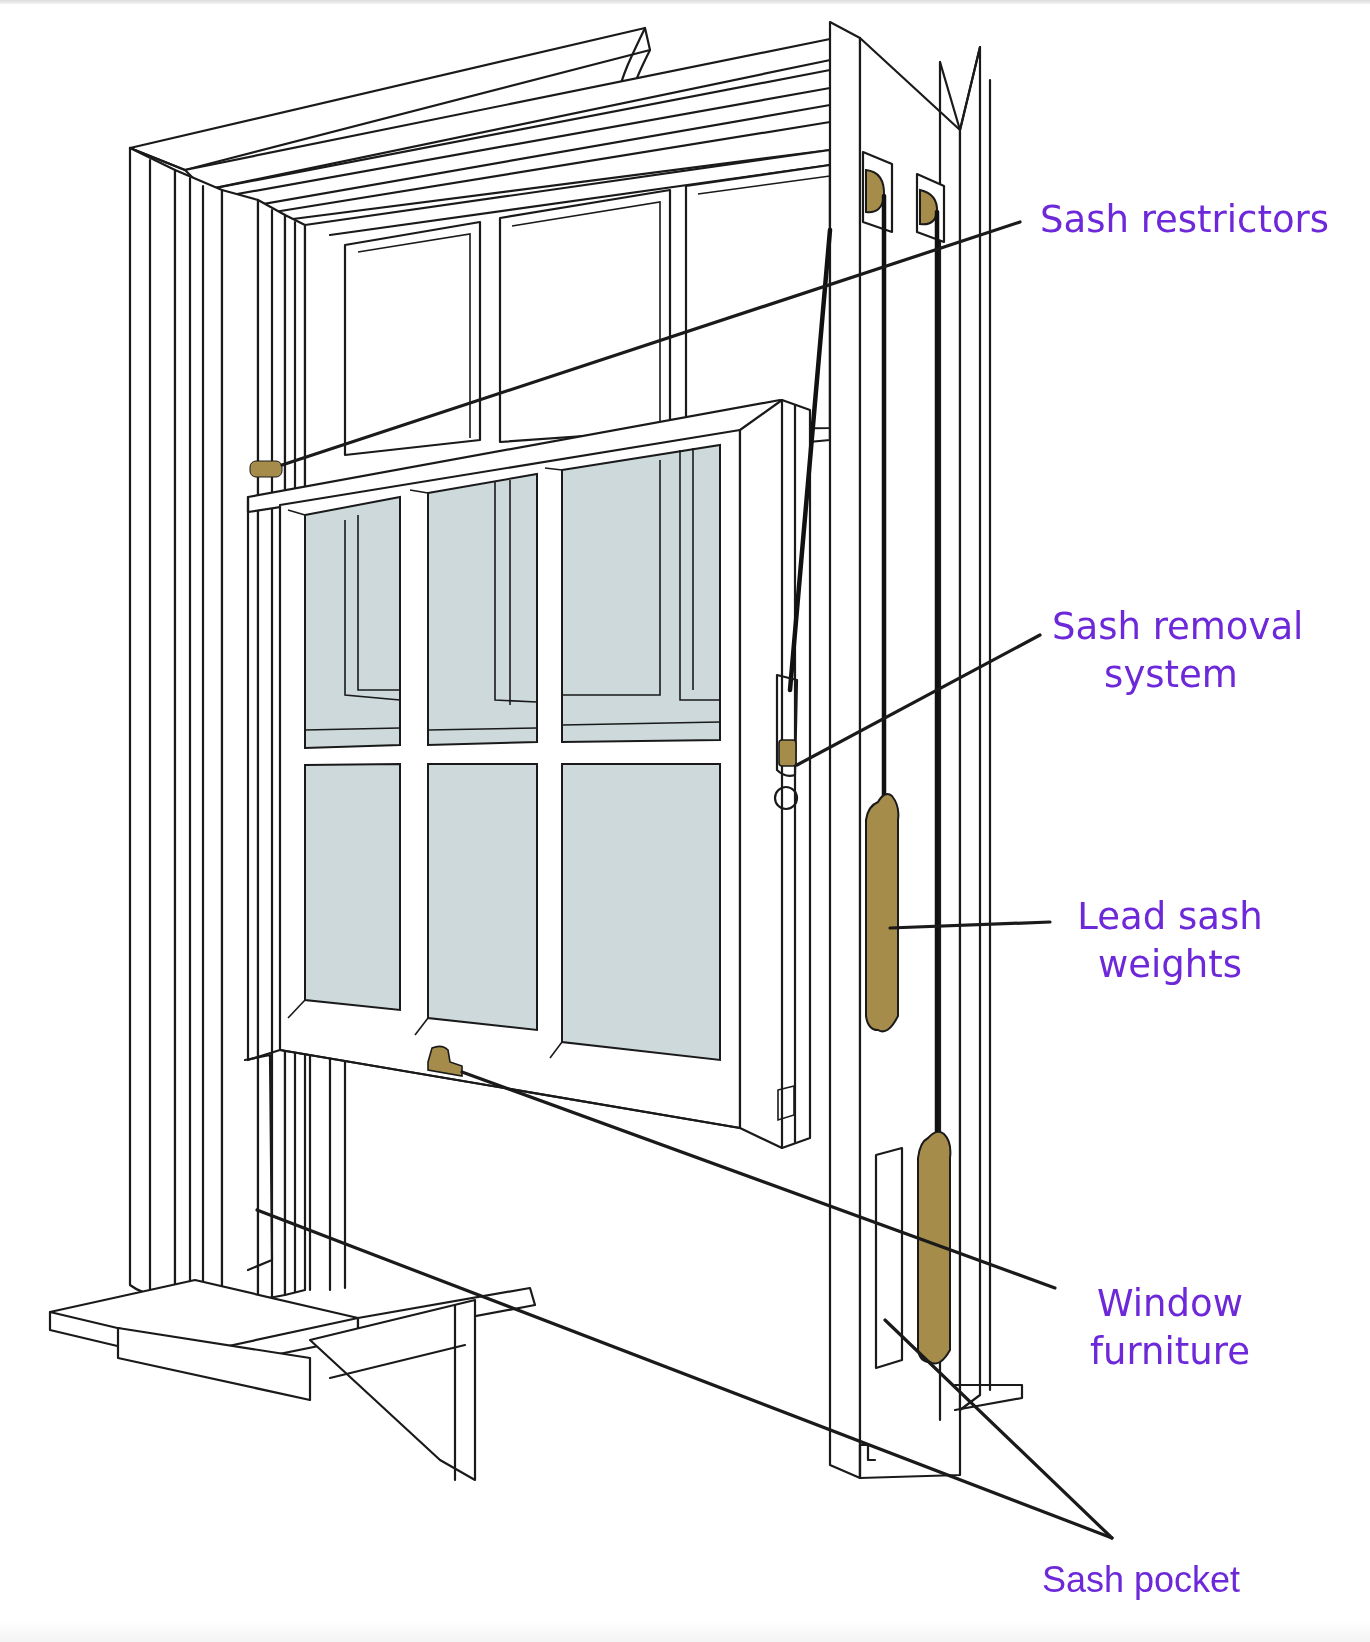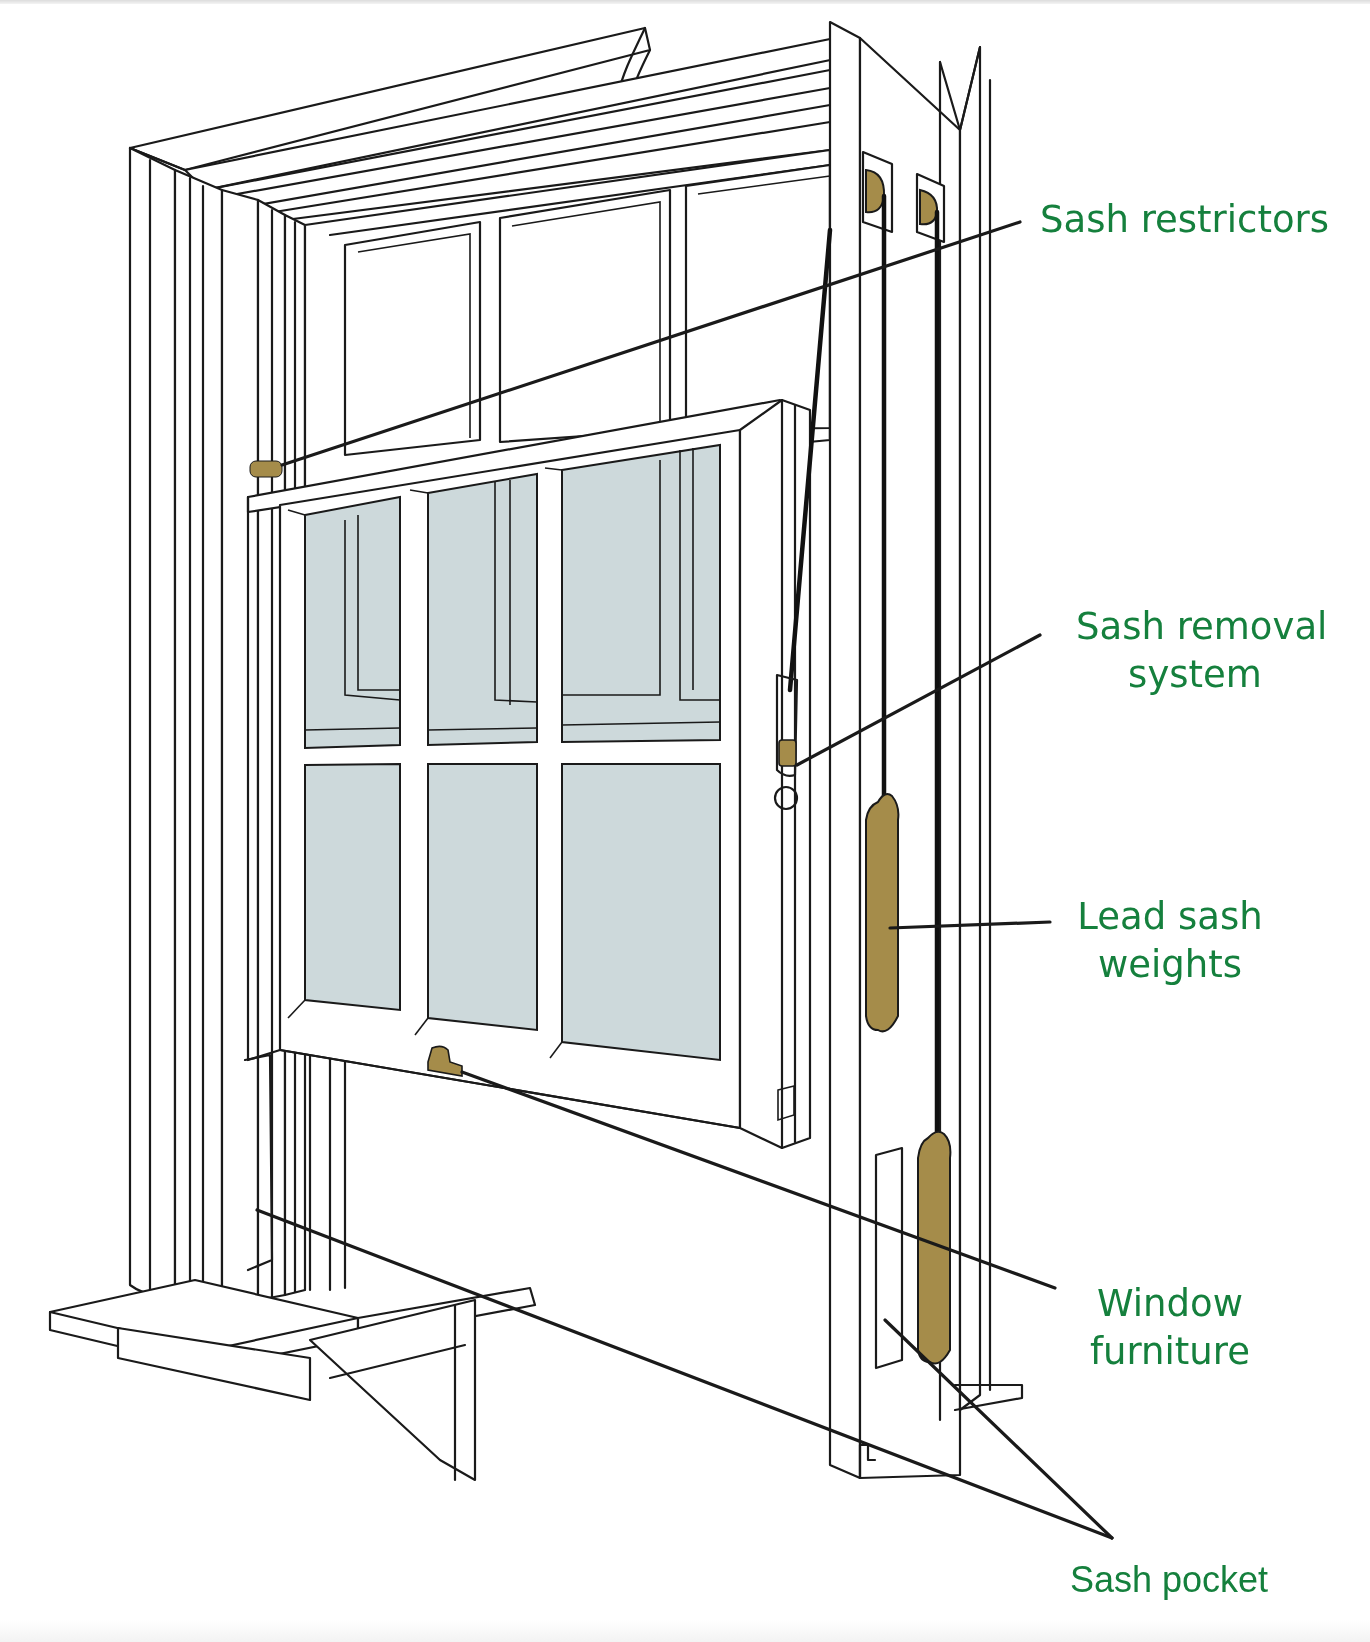--- a/index.html
+++ b/index.html
@@ -9,21 +9,21 @@
             background: linear-gradient(#dcdcdc, #f4f4f4); }
   .bottombar { position: absolute; left: 0; bottom: 0; width: 1370px; height: 22px;
                background: linear-gradient(#ffffff, #f3f3f3); }
   svg.diagram { position: absolute; left: 0; top: 0; }
   .ln { fill: none; stroke: #1a1a1a; stroke-width: 2.2; stroke-linejoin: round; stroke-linecap: round; }
   .thin { fill: none; stroke: #1a1a1a; stroke-width: 1.6; }
   .wood { fill: #ffffff; stroke: #1a1a1a; stroke-width: 2.2; stroke-linejoin: round; }
   .glass { stroke: #1a1a1a; stroke-width: 2; }
   .leader { fill: none; stroke: #1a1a1a; stroke-width: 3.2; stroke-linecap: round; }
   .cord { fill: none; stroke: #111; stroke-width: 4.5; stroke-linecap: round; }
-  .label { position: absolute; color: #15803d; font-size: 37px; line-height: 48px;
+  .label { position: absolute; color: #6d28d9; font-size: 37px; line-height: 48px;
            text-align: center; white-space: nowrap; font-family: "DejaVu Sans", sans-serif; }
   .label.pocket { font-family: "Liberation Sans", sans-serif; font-size: 36px; }
 </style>
 </head>
 <body>
 
 <div class="topbar"></div>
 <div class="bottombar"></div>
 
 <svg class="diagram" width="1370" height="1642" viewBox="0 0 1370 1642" xmlns="http://www.w3.org/2000/svg">
@@ -176,30 +176,30 @@
     <line class="leader" x1="462" y1="1072" x2="1055" y2="1288"></line>
     <line class="leader" x1="257" y1="1210" x2="1112" y2="1538"></line>
     <line class="leader" x1="885" y1="1320" x2="1112" y2="1538"></line>
   </g>
 </svg>
 
 <div class="label" style="left:1040px; top:196px;">
   <span>Sash restrictors</span>
 </div>
 
-<div class="label" style="left:1052px; top:603px; width:238px;margin-left:24px;">
+<div class="label" style="left:1052px; top:603px; width:238px;">
   <div>Sash removal</div>
   <div>system</div>
 </div>
 
 <div class="label" style="left:1075px; top:893px; width:190px;text-align:center;">
   <div>Lead sash</div>
   <div>weights</div>
 </div>
 
 <div class="label" style="left:1085px; top:1255px; width:170px;margin-top:25px;">
   <div>Window</div>
   <div>furniture</div>
 </div>
 
-<div class="label pocket" style="left:1070px; top:1556px;">
+<div class="label pocket" style="left:1042px; top:1556px;">
   <span>Sash pocket</span>
 </div>
 
 </body></html>

